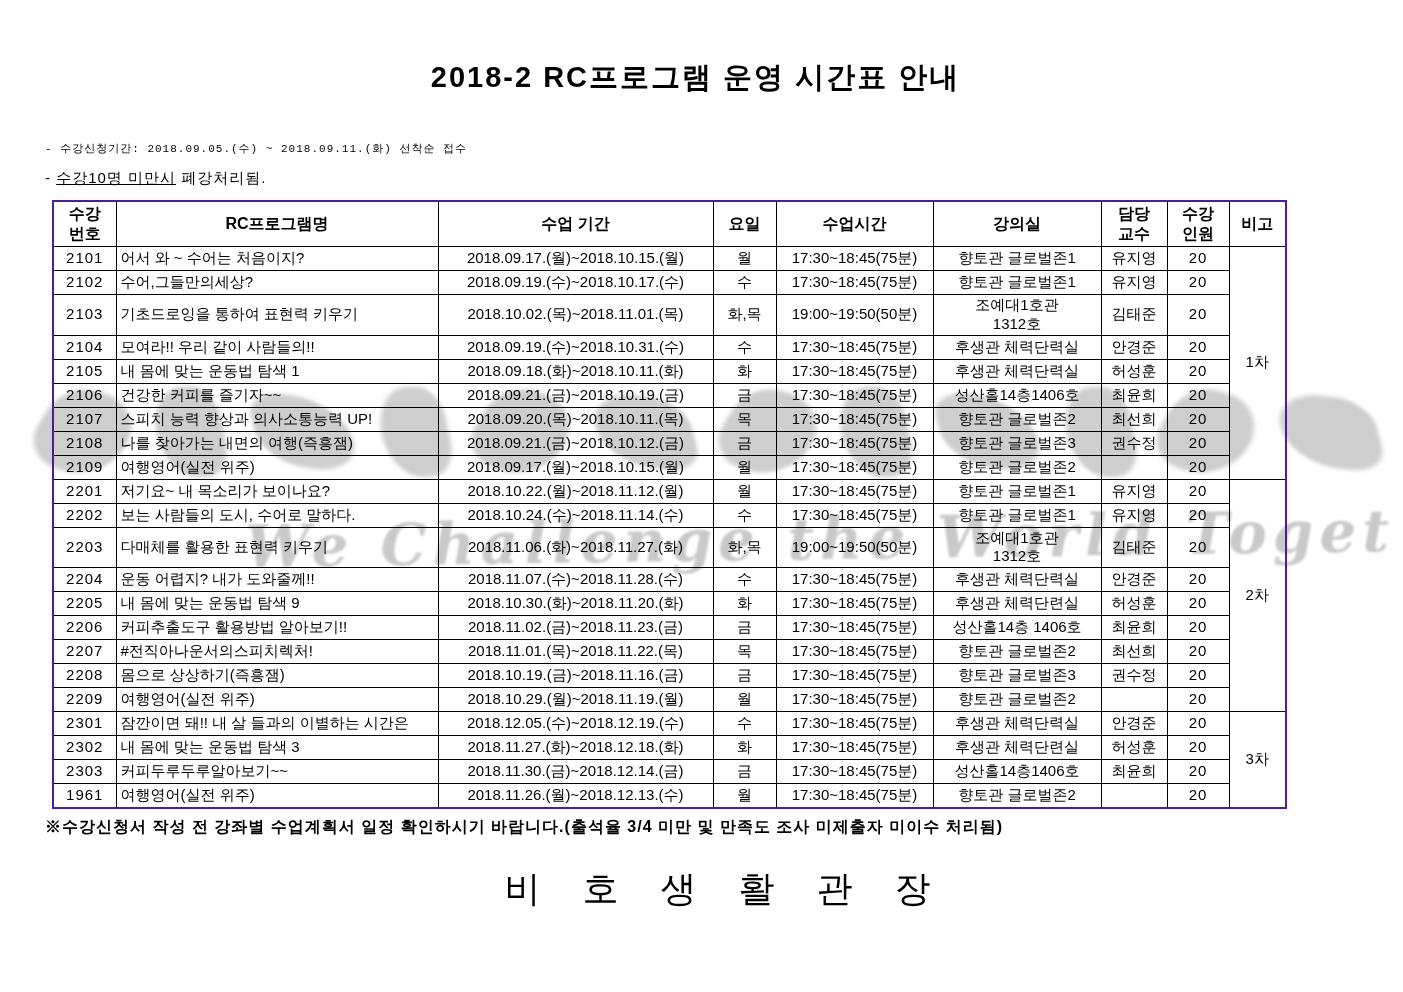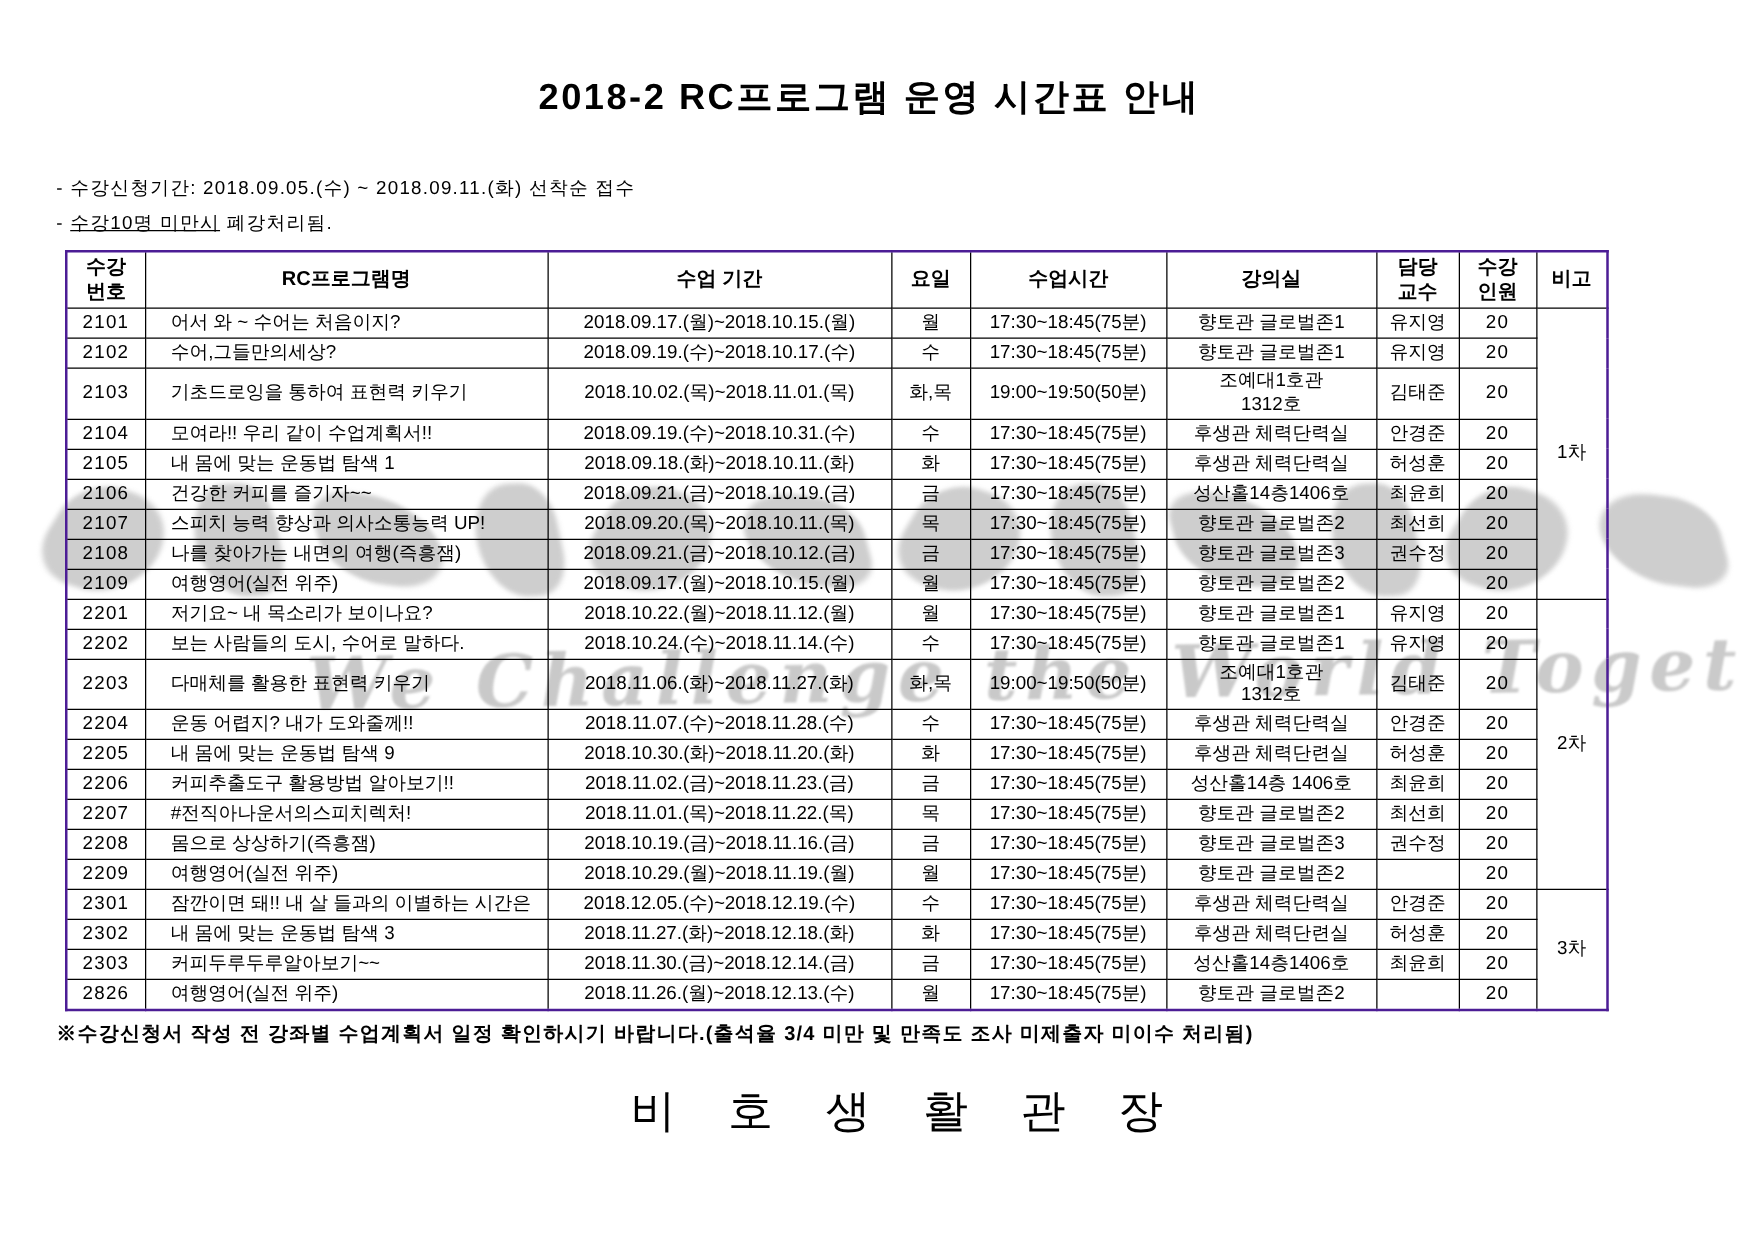--- a/index.html
+++ b/index.html
@@ -25,38 +25,38 @@
     font-family:"DejaVu Serif", serif; font-style:italic; font-weight:bold;
     font-size:58px; letter-spacing:6px; color:#9e9e9e; opacity:.55;
     filter:blur(1px); transform:rotate(-0.8deg); white-space:nowrap;
     pointer-events:none;
   }
   
   .title {
     position:absolute; top:58px; left:0; width:100%; text-align:center;
     font-size:29px; font-weight:bold; letter-spacing:2px; z-index:2;
   }
-  .note1 { position:absolute; left:45px; top:141px; font-size:15px; letter-spacing:1px; z-index:2; }
+  .note1 { position:absolute; left:45px; top:141px; font-size:11px; letter-spacing:1px; z-index:2;font-family:Liberation Mono, monospace; }
   .note2 { position:absolute; left:45px; top:169px; font-size:15px; letter-spacing:1px; z-index:2; }
   .note2 .u { text-decoration:underline; }
   .note2 .b { font-weight:normal; }
   
   table.timetable {
     position:absolute; left:52px; top:200px; width:1233px; z-index:2;
     border-collapse:collapse; table-layout:fixed; background:transparent;
     font-size:15px;
   }
   .timetable th, .timetable td {
     border:1px solid #000; text-align:center; vertical-align:middle;
     padding:1px 2px; white-space:pre-line; line-height:1.25; overflow:hidden;
   }
   .timetable { border:2px solid #4c1d95; }
   .timetable thead th { font-weight:bold; height:42px; font-size:16px; }
   .timetable tbody td { height:21px; }
-  .timetable td.c-name { text-align:left; padding-left:20px; }
+  .timetable td.c-name { text-align:left; padding-left:4px; }
   .timetable td.c-no, .timetable td.c-capacity { letter-spacing:1px; }
   
   col.w-no{width:63px;} col.w-name{width:322px;} col.w-period{width:275px;}
   col.w-day{width:63px;} col.w-time{width:157px;} col.w-room{width:168px;}
   col.w-teacher{width:66px;} col.w-cap{width:62px;} col.w-note{width:57px;}
   
   .footnote {
     position:absolute; left:45px; top:817px; font-size:16px; font-weight:bold;
     letter-spacing:1px; z-index:2;
   }
@@ -147,21 +147,21 @@
           <td class="c-period">2018.10.02.(목)~2018.11.01.(목)</td>
           <td class="c-day">화,목</td>
           <td class="c-time">19:00~19:50(50분)</td>
           <td class="c-room">조예대1호관
 1312호</td>
           <td class="c-teacher">김태준</td>
           <td class="c-capacity">20</td>
         </tr>
         <tr>
           <td class="c-no">2104</td>
-          <td class="c-name">모여라!! 우리 같이 수업계획서!!</td>
+          <td class="c-name">모여라!! 우리 같이 사람들의!!</td>
           <td class="c-period">2018.09.19.(수)~2018.10.31.(수)</td>
           <td class="c-day">수</td>
           <td class="c-time">17:30~18:45(75분)</td>
           <td class="c-room">후생관 체력단력실</td>
           <td class="c-teacher">안경준</td>
           <td class="c-capacity">20</td>
         </tr>
         <tr>
           <td class="c-no">2105</td>
           <td class="c-name">내 몸에 맞는 운동법 탐색 1</td>
@@ -329,21 +329,21 @@
           <td class="c-no">2303</td>
           <td class="c-name">커피두루두루알아보기~~</td>
           <td class="c-period">2018.11.30.(금)~2018.12.14.(금)</td>
           <td class="c-day">금</td>
           <td class="c-time">17:30~18:45(75분)</td>
           <td class="c-room">성산홀14층1406호</td>
           <td class="c-teacher">최윤희</td>
           <td class="c-capacity">20</td>
         </tr>
         <tr>
-          <td class="c-no">2826</td>
+          <td class="c-no">1961</td>
           <td class="c-name">여행영어(실전 위주)</td>
           <td class="c-period">2018.11.26.(월)~2018.12.13.(수)</td>
           <td class="c-day">월</td>
           <td class="c-time">17:30~18:45(75분)</td>
           <td class="c-room">향토관 글로벌존2</td>
           <td class="c-teacher"></td>
           <td class="c-capacity">20</td>
         </tr>
       </tbody>
   </table>

